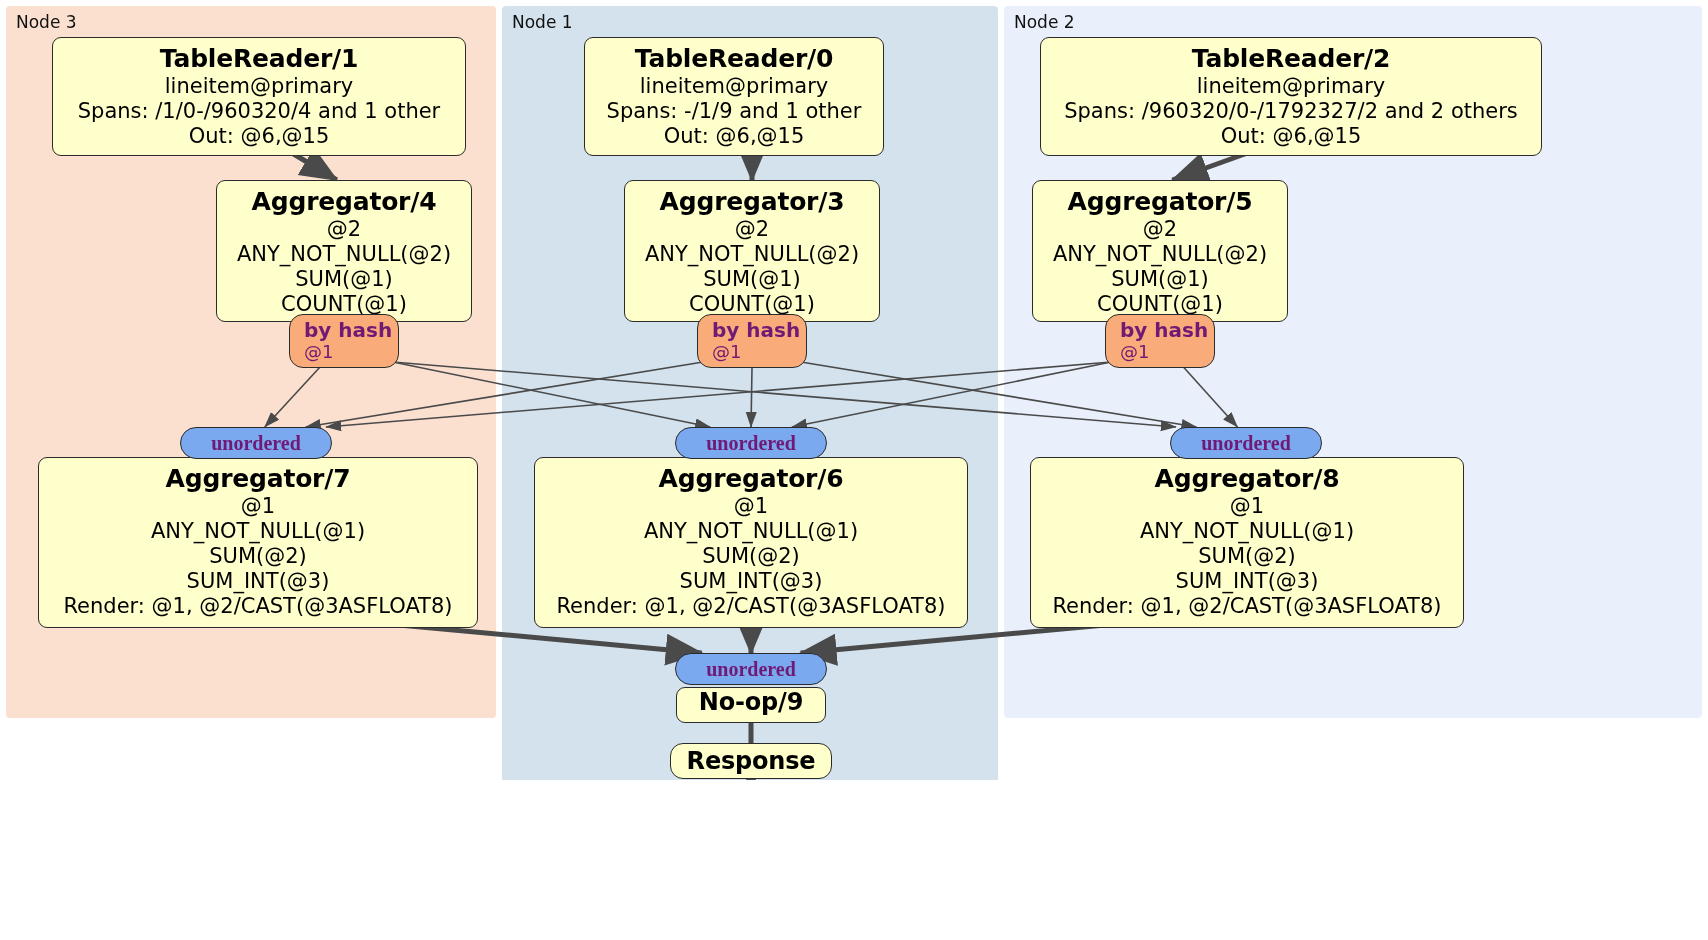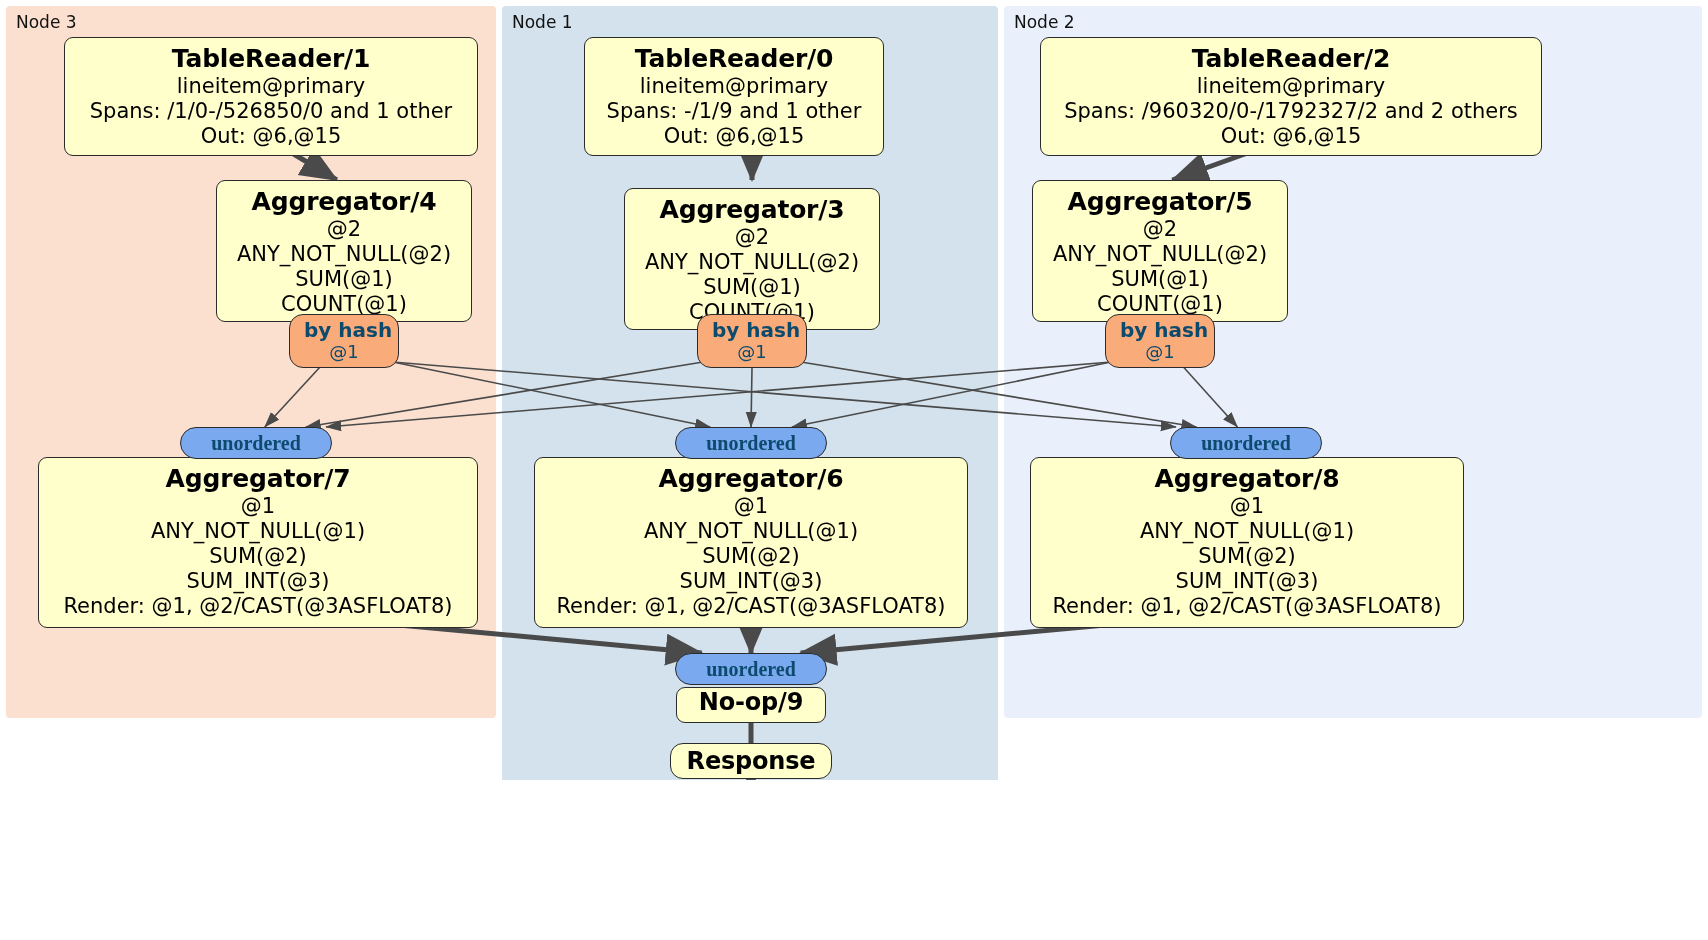--- a/index.html
+++ b/index.html
@@ -59,22 +59,22 @@
     white-space: nowrap;
   }
   .proc-small .proc-title {
     font-size: 24px;
   }
   .badge {
     position: absolute;
     border: 1.6px solid #2b2b2b;
     border-radius: 16px;
     box-sizing: border-box;
-    text-align: center;
-    color: #0c4a6e;
+    text-align: left;
+    color: #701a75;
     line-height: 1.14;
     padding: 4px 14px 5px 14px;
   }
   .badge-hash {
     background: #f9ac79;
     border-radius: 14px;
   }
   .badge-unordered {
     background: #7aa9f0;
     font-family: Liberation Serif, serif;
@@ -127,24 +127,24 @@
         <line x1="1111" y1="362" x2="326" y2="427" stroke="#4a4a4a" stroke-width="1.6" marker-end="url(#arrow-thin)"></line>
         <line x1="1111" y1="362" x2="791.9" y2="427" stroke="#4a4a4a" stroke-width="1.6" marker-end="url(#arrow-thin)"></line>
         <line x1="1178.92" y1="362" x2="1237.4" y2="427" stroke="#4a4a4a" stroke-width="1.6" marker-end="url(#arrow-thin)"></line>
         <line x1="366.46" y1="622" x2="701.7" y2="653" stroke="#4a4a4a" stroke-width="5" marker-end="url(#arrow-thick)"></line>
         <line x1="751" y1="628" x2="751" y2="653" stroke="#4a4a4a" stroke-width="5" marker-end="url(#arrow-thick)"></line>
         <line x1="1137.88" y1="622" x2="800.6" y2="653" stroke="#4a4a4a" stroke-width="5" marker-end="url(#arrow-thick)"></line>
         <line x1="751" y1="723" x2="751" y2="789" stroke="#4a4a4a" stroke-width="5" marker-end="url(#arrow-thick)"></line>
       </g>
   </svg>
   <div class="layer-boxes" id="boxes-layer">
-      <div class="proc-box" style="left: 64px; top: 37px; width: 414px; height: 119px;">
+      <div class="proc-box" style="left: 52px; top: 37px; width: 414px; height: 119px;">
         <div class="proc-title">TableReader/1</div>
         <div class="proc-line">lineitem@primary</div>
-        <div class="proc-line">Spans: /1/0-/526850/0 and 1 other</div>
+        <div class="proc-line">Spans: /1/0-/960320/4 and 1 other</div>
         <div class="proc-line">Out: @6,@15</div>
       </div>
       <div class="proc-box" style="left: 584px; top: 37px; width: 300px; height: 119px;">
         <div class="proc-title">TableReader/0</div>
         <div class="proc-line">lineitem@primary</div>
         <div class="proc-line">Spans: -/1/9 and 1 other</div>
         <div class="proc-line">Out: @6,@15</div>
       </div>
       <div class="proc-box" style="left: 1032px; top: 37px; width: 502px; height: 119px; margin-left: 8px;">
         <div class="proc-title">TableReader/2</div>
@@ -152,21 +152,21 @@
         <div class="proc-line">Spans: /960320/0-/1792327/2 and 2 others</div>
         <div class="proc-line">Out: @6,@15</div>
       </div>
       <div class="proc-box" style="left: 216px; top: 180px; width: 256px; height: 142px;">
         <div class="proc-title">Aggregator/4</div>
         <div class="proc-line">@2</div>
         <div class="proc-line">ANY_NOT_NULL(@2)</div>
         <div class="proc-line">SUM(@1)</div>
         <div class="proc-line">COUNT(@1)</div>
       </div>
-      <div class="proc-box" style="left: 624px; top: 180px; width: 256px; height: 142px; margin-top: 8px;">
+      <div class="proc-box" style="left: 624px; top: 180px; width: 256px; height: 142px;">
         <div class="proc-title">Aggregator/3</div>
         <div class="proc-line">@2</div>
         <div class="proc-line">ANY_NOT_NULL(@2)</div>
         <div class="proc-line">SUM(@1)</div>
         <div class="proc-line">COUNT(@1)</div>
       </div>
       <div class="proc-box" style="left: 1032px; top: 180px; width: 256px; height: 142px;">
         <div class="proc-title">Aggregator/5</div>
         <div class="proc-line">@2</div>
         <div class="proc-line">ANY_NOT_NULL(@2)</div>

